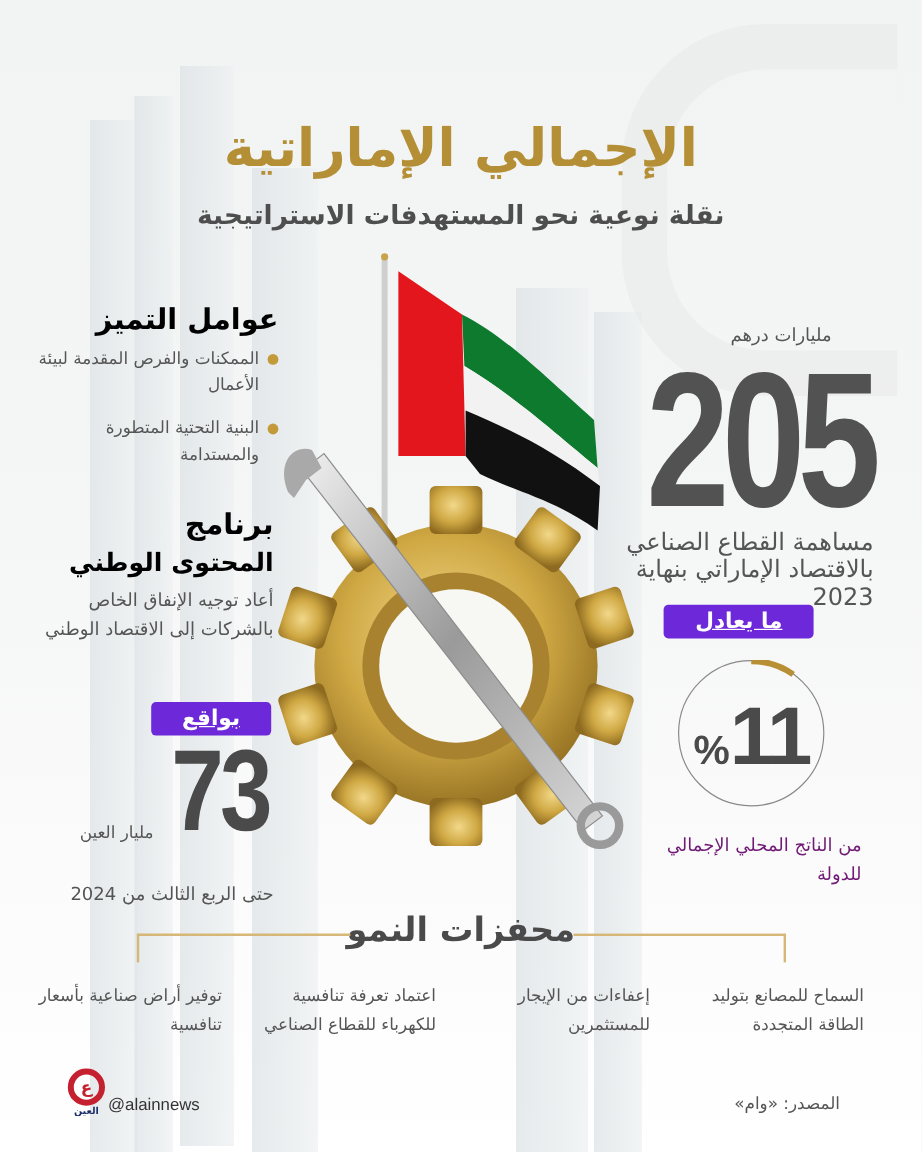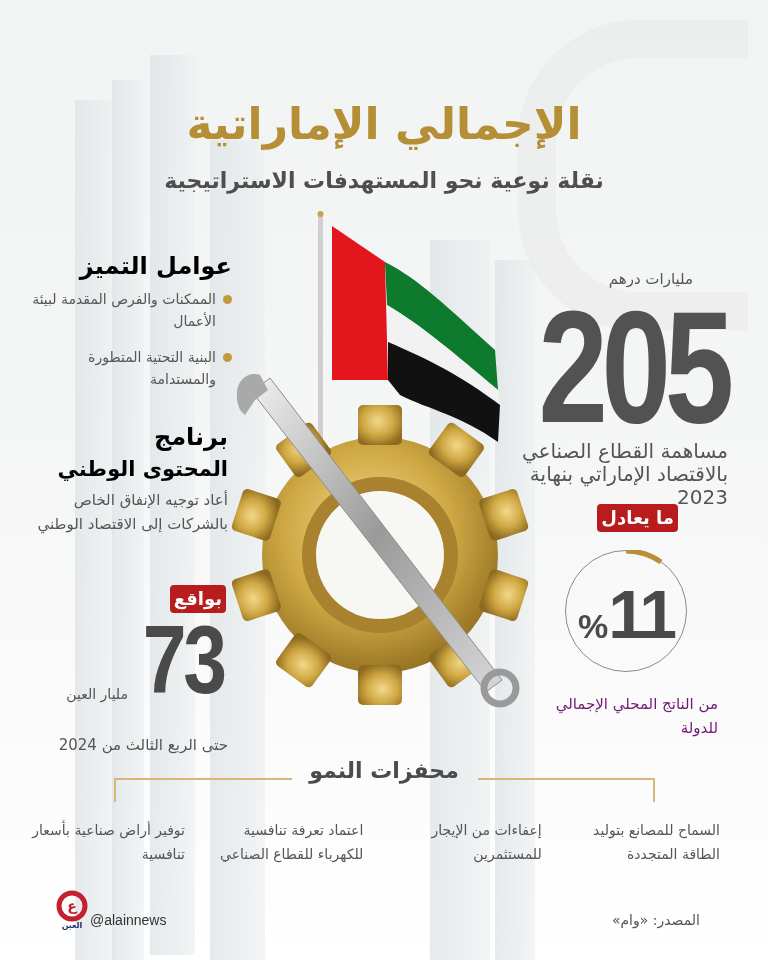--- a/index.html
+++ b/index.html
@@ -43,22 +43,22 @@
     .bullets li .dot {
       position: absolute; right: 0; top: 7px; width: 9px; height: 9px; border-radius: 50%;
       background: #c29a3a;
     }
     .program-title { right: 540px; top: 420px; font-size: 24px; line-height: 34px; }
     .program-title span { display: block; }
     .program-title .l2 { font-size: 21px; line-height: 30px; }
     .program-desc { right: 540px; top: 488px; width: 200px; font-size: 15px; line-height: 24px; color: #555; text-align: right; }
 
     .gold-tag {
-      background: #b91c1c; color: #fff; font-weight: bold; border-radius: 4px;
-      text-align: center; font-size: 18px; line-height: 28px; padding: 0 4px;
+      background: #6d28d9; color: #fff; font-weight: bold; border-radius: 4px;
+      text-align: center; font-size: 18px; line-height: 28px; padding: 0 26px; text-decoration: underline;
     }
     .tag-actual { right: 542px; top: 585px; }
     .num-73 { right: 544px; top: 610px; font-size: 96px; font-weight: bold; color: #4a4a4a; font-family: "Liberation Sans", sans-serif; letter-spacing: -4px; transform: scaleX(.82); transform-origin: right; line-height: 100px; }
     .unit-73 { right: 640px; top: 686px; font-size: 14px; color: #555; }
     .period-73 { right: 540px; top: 716px; font-size: 15px; color: #555; margin-top: 20px; }
 
     
     .unit-205 { right: 75px; top: 270px; font-size: 15px; color: #555; }
     .num-205 {
       right: 40px; top: 282px; font-size: 160px; font-weight: bold; color: #525252;
@@ -76,21 +76,21 @@
     }
     .pct { left: 570px; top: 575px; width: 112px; text-align: center; font-family: "Liberation Sans", sans-serif; font-weight: bold; color: #4a4a4a; direction: ltr; }
     .pct .p { font-size: 34px; }
     .pct .n { font-size: 68px; letter-spacing: -3px; }
     .desc-11 { right: 50px; top: 692px; width: 200px; font-size: 15px; line-height: 24px; color: #701a75; text-align: right; }
 
     
     .graphic { left: 230px; top: 210px; width: 310px; height: 500px; }
 
     
-    .drivers-title { left: 0; width: 768px; top: 758px; text-align: center; font-size: 22px; font-weight: bold; color: #4a4a4a; }
+    .drivers-title { left: 0; width: 768px; top: 758px; text-align: center; font-size: 28px; font-weight: bold; color: #4a4a4a; }
     .frame-line { position: absolute; background: #d6b777; }
     .drivers { left: 30px; width: 690px; top: 818px; display: flex; flex-direction: row-reverse; justify-content: space-between; }
     .driver { width: 155px; font-size: 14px; line-height: 24px; color: #555; text-align: right; }
 
     .logo { left: 52px; top: 890px; width: 40px; height: 40px; }
     .handle { left: 90px; top: 912px; font-size: 14px; color: #333; font-family: "Liberation Sans", sans-serif; }
     .source { right: 68px; top: 912px; font-size: 14px; color: #555; }
   </style>
 </head>
 <body>

